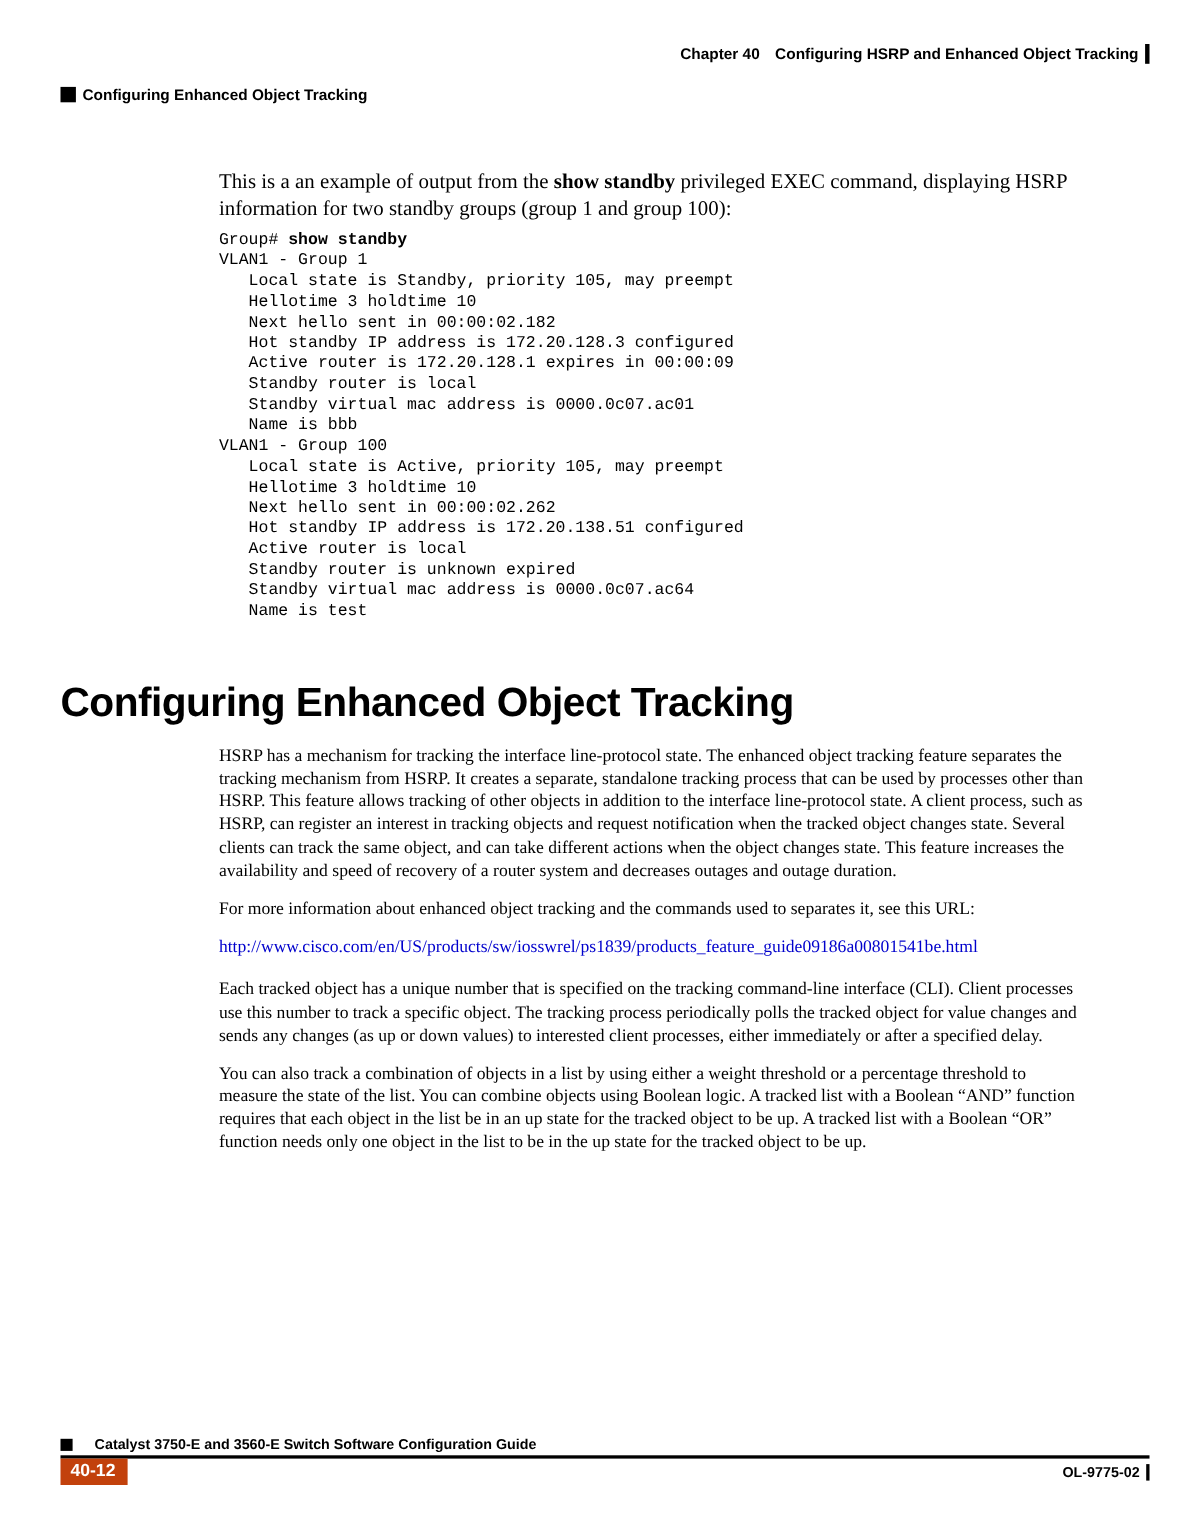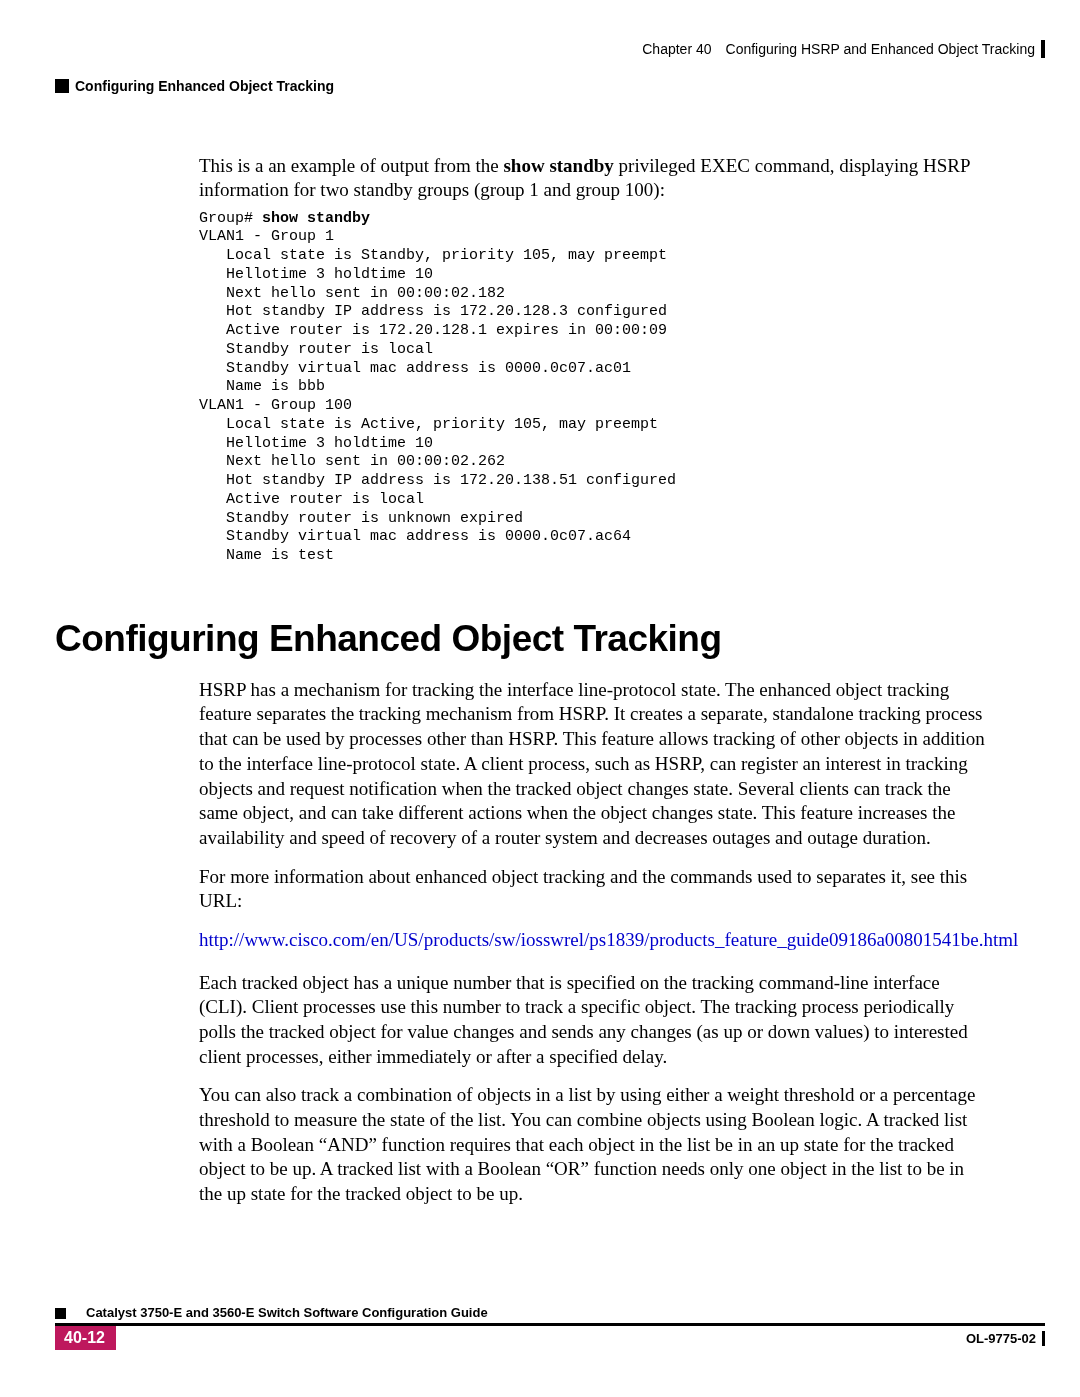--- a/index.html
+++ b/index.html
@@ -16,21 +16,21 @@
     height: 1397px;
     box-sizing: border-box;
     padding: 40px 35px 0 55px;
   }
   .header-row {
     display: flex;
     justify-content: space-between;
     align-items: center;
     font-family: Arial, Helvetica, sans-serif;
     font-size: 14px;
-    font-weight: normal;
+    font-weight: bold;
   }
   .header-right {
     display: flex;
     align-items: center;
     gap: 6px;
   }
   .bar-v {
     display:inline-block;
     width: 4px;
     height: 18px;
@@ -51,21 +51,21 @@
   .body-indent {
     margin-left: 144px;
     margin-right: 55px;
   }
   .para {
     font-size: 19px;
     line-height: 1.25;
     margin-top: 60px;
   }
   .para2 {
-    font-size: 19px;
+    font-size: 16px;
     line-height: 1.3;
     margin-top: 14px;
   }
   .code {
     font-family: "Courier New", monospace;
     font-size: 15px;
     white-space: pre;
     line-height: 1.25;
     margin-top: 8px;
   }
@@ -115,21 +115,21 @@
     background:#000;
     margin-top:3px;
   }
   .footer-bottom {
     display:flex;
     justify-content:space-between;
     align-items:center;
     margin-top:0;
   }
   .pagenum {
-    background:#be185d;
+    background:#c2410c;
     color:#fff;
     font-family: Arial, Helvetica, sans-serif;
     font-weight:bold;
     font-size:16px;
     padding:3px 11px 3px 9px;
   }
   .docid {
     font-family: Arial, Helvetica, sans-serif;
     font-weight:bold;
     font-size:13px;

